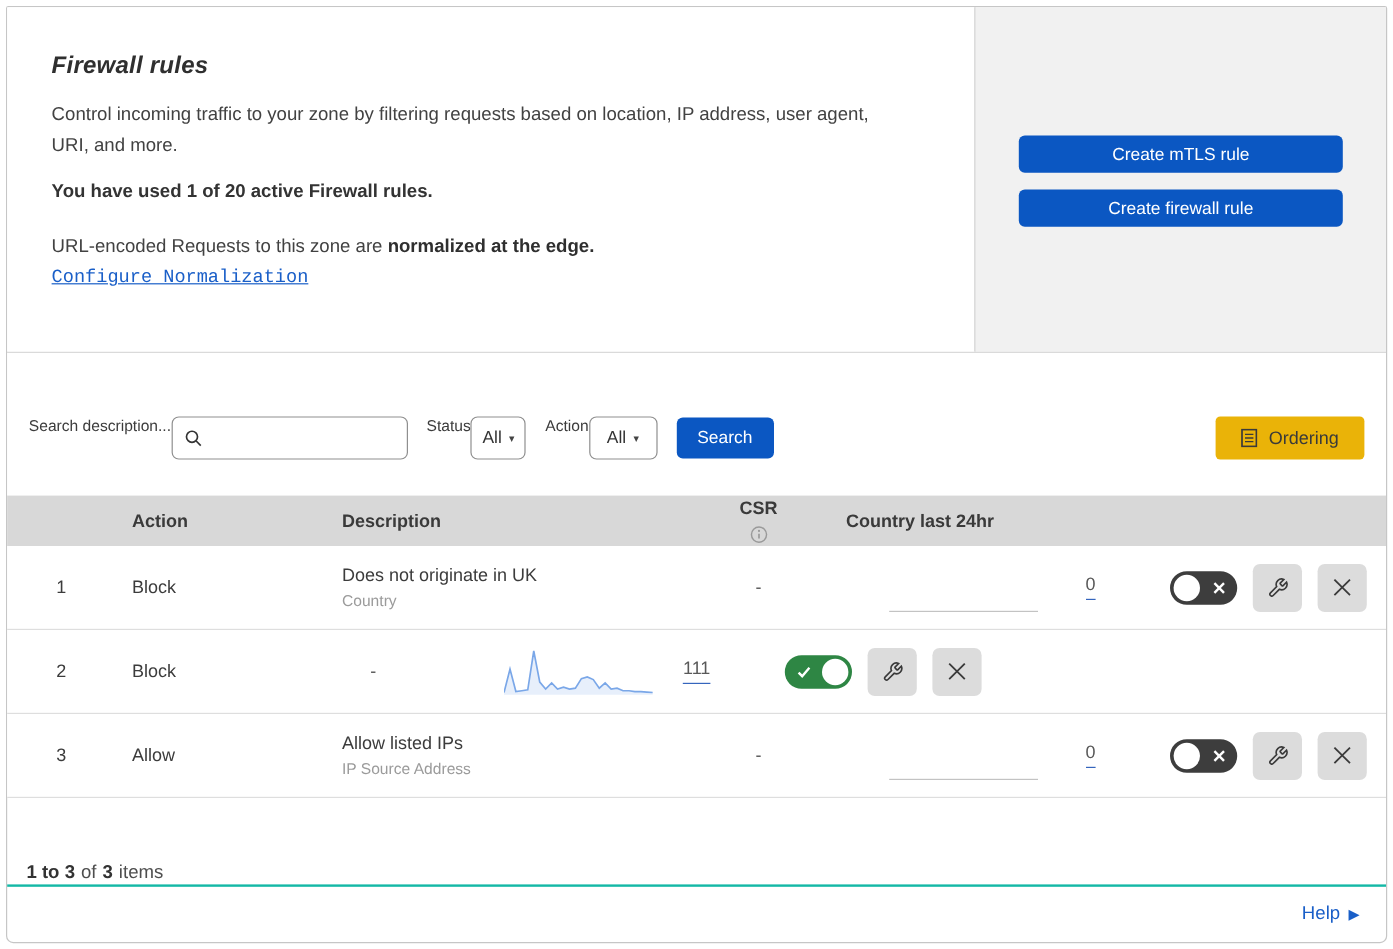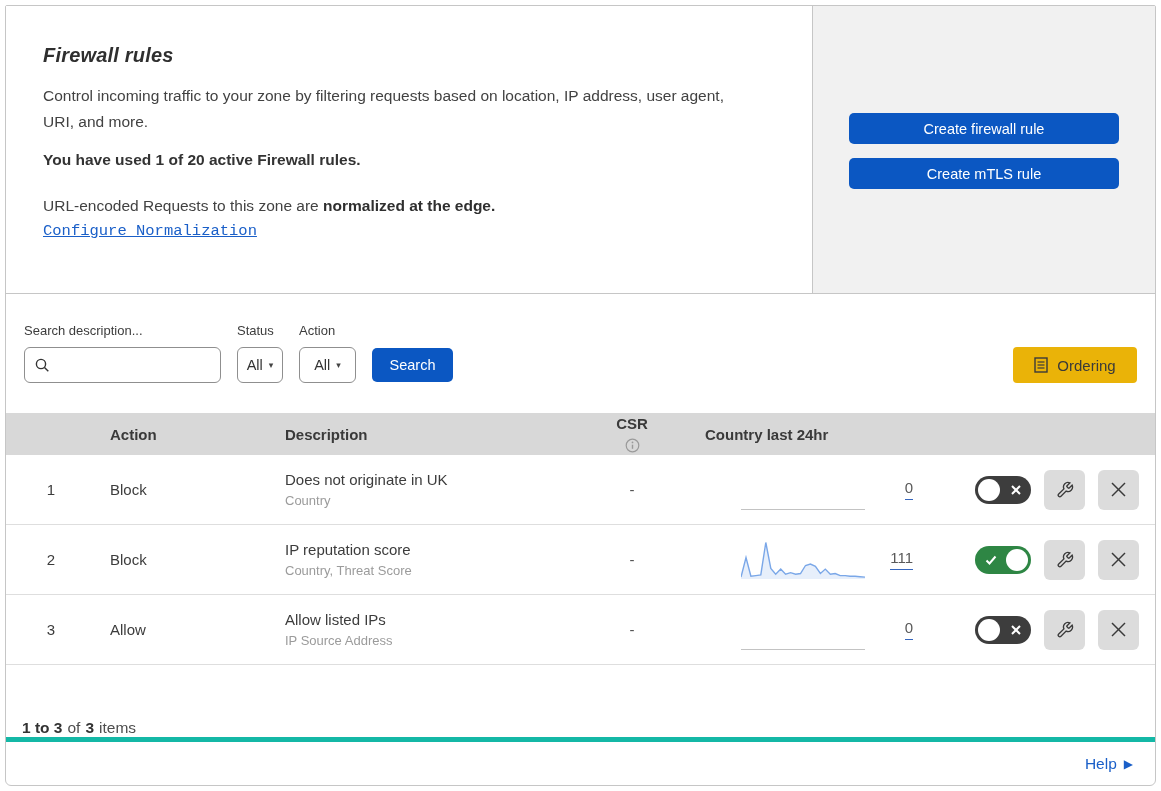--- a/index.html
+++ b/index.html
@@ -17,21 +17,21 @@
   .intro .norm { margin-top:28px; font-size:15.5px; color:#424242; }
   .intro .norm strong { color:#2f2f2f; }
   .link { display:inline-block; margin-top:7px; font-size:15.5px; color:#1a5fc8; text-decoration:underline; cursor:pointer;font-family:Liberation Mono, monospace; }
   .actions { flex:1; background:#f1f1f1; display:flex; flex-direction:column; align-items:center; padding-top:107px; gap:14px; }
   .btn-primary { background:#0b57c2; color:#fff; border:none; border-radius:5px; font-size:14.5px;
     font-family:inherit; cursor:pointer; }
   .actions .btn-primary { width:270px; height:31px; }
 
   
   .filters { height:119px; display:flex; align-items:flex-end; padding:0 18px 30px 18px; gap:16px; background:#fff; }
-  .fgroup { display:flex; flex-direction:column; }
+  .fgroup { display:flex; }
   .fgroup label { font-size:13px; color:#3c3c3c; margin-bottom:9px; }
   .search-box { width:197px; height:36px; border:1px solid #8f8f8f; border-radius:6px; display:flex; align-items:center; padding:0 10px; background:#fff; }
   .search-box input { border:none; outline:none; flex:1; min-width:0; font-size:14px; font-family:inherit; margin-left:8px; background:transparent; }
   .dropdown { height:36px; border:1px solid #8f8f8f; border-radius:6px; background:#fff; display:flex; align-items:center;
     justify-content:center; gap:6px; font-size:14.5px; color:#333; font-family:inherit; cursor:pointer; padding:0 10px; }
   .dd-status { width:46px; padding:0 6px; }
   .dd-action { width:57px; padding:0 8px; }
   .caret { font-size:9px; color:#444; line-height:1; }
   .btn-search { width:81px; height:34px; margin-bottom:1px; font-size:14.5px; }
   .spacer { flex:1; }
@@ -69,40 +69,40 @@
   .tx { right:9px; display:none; }
   .toggle.on .tcheck { display:block; }
   .toggle.off .tx { display:block; }
 
   .iconbtn { width:41px; height:40px; background:#dcdcdc; border:none; border-radius:6px; display:flex;
     align-items:center; justify-content:center; cursor:pointer; flex:none; }
 
   
   .tfoot { height:72px; display:flex; align-items:flex-end; padding-left:16px; font-size:15.5px; color:#4e4e4e; gap:5px; }
   .tfoot b { color:#333; }
-  .helpbar { flex:1; border-top:5px solid #14b8a6; display:flex; align-items:center; justify-content:flex-end; padding-right:22px; }
+  .helpbar { flex:1; border-top:2px solid #14b8a6; display:flex; align-items:center; justify-content:flex-end; padding-right:22px; }
   .help-link { font-size:15.5px; color:#1a5fc8; text-decoration:none; display:flex; align-items:center; gap:7px; cursor:pointer; }
   .help-link .tri { font-size:12px; }
 </style>
 </head>
 <body>
 
 <div class="card">
 
   <div class="top">
     <div class="intro">
       <h1>Firewall rules</h1>
       <p class="desc">Control incoming traffic to your zone by filtering requests based on location, IP address, user agent, URI, and more.</p>
       <p class="usage">You have used 1 of 20 active Firewall rules.</p>
       <p class="norm"><span>URL-encoded Requests to this zone are </span><strong>normalized at the edge.</strong></p>
       <a href="#" class="link">Configure Normalization</a>
     </div>
     <div class="actions">
+      <button class="btn-primary">Create mTLS rule</button>
       <button class="btn-primary">Create firewall rule</button>
-      <button class="btn-primary">Create mTLS rule</button>
     </div>
   </div>
 
   <div class="filters">
     <div class="fgroup">
       <label>Search description...</label>
       <div class="search-box">
         <svg width="15" height="15" viewBox="0 0 15 15">
           <circle cx="6" cy="6" r="4.6" fill="none" stroke="#333" stroke-width="1.4"></circle>
           <line x1="9.5" y1="9.5" x2="13.3" y2="13.3" stroke="#333" stroke-width="1.4"></line>
@@ -185,24 +185,20 @@
               <line x1="2" y1="2" x2="15" y2="15" stroke="#3a3a3a" stroke-width="1.5"></line>
               <line x1="15" y1="2" x2="2" y2="15" stroke="#3a3a3a" stroke-width="1.5"></line>
             </svg>
         </button>
       </div>
     </div>
 
     <div class="trow">
       <div class="c1">2</div>
       <div class="c2">Block</div>
-      <div class="c3">
-        <div class="dmain">IP reputation score</div>
-        <div class="dsub">Country, Threat Score</div>
-      </div>
       <div class="c4">-</div>
       <div class="c5">
         <div class="spark">
             <svg width="124" height="40">
               <polygon points="0,39 0.0,37.1 5.0,17.6 9.9,36.3 14.9,35.6 19.8,34.9 24.8,2.5 29.8,28.4 34.7,34.2 39.7,29.1 44.6,34.2 49.6,32.7 54.6,34.2 59.5,33.5 64.5,25.5 69.4,24.1 74.4,26.3 79.4,33.5 84.3,29.1 89.3,34.2 94.2,33.5 99.2,35.6 104.2,35.6 109.1,36.3 114.1,36.3 119.0,36.7 124.0,37.1 124,39" fill="rgba(122,167,232,0.18)"></polygon>
               <polyline points="0.0,37.1 5.0,17.6 9.9,36.3 14.9,35.6 19.8,34.9 24.8,2.5 29.8,28.4 34.7,34.2 39.7,29.1 44.6,34.2 49.6,32.7 54.6,34.2 59.5,33.5 64.5,25.5 69.4,24.1 74.4,26.3 79.4,33.5 84.3,29.1 89.3,34.2 94.2,33.5 99.2,35.6 104.2,35.6 109.1,36.3 114.1,36.3 119.0,36.7 124.0,37.1" fill="none" stroke="#7aa7e8" stroke-width="1.4"></polyline>
             </svg>
           </div>
         <a href="#" class="count">111</a>
       </div>

